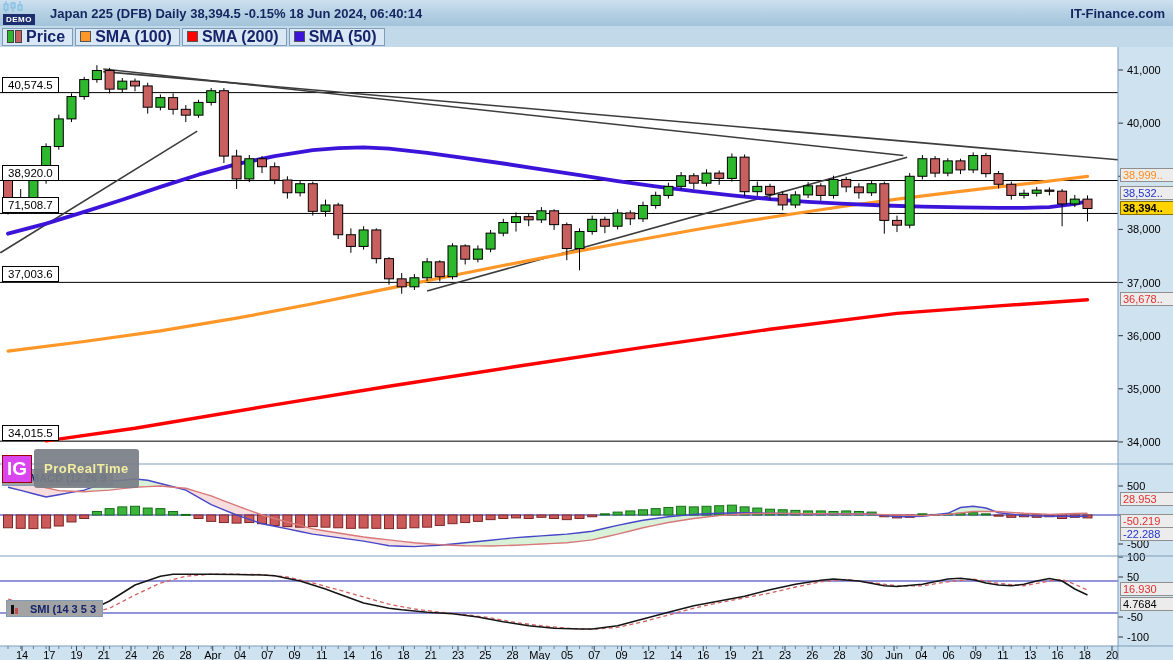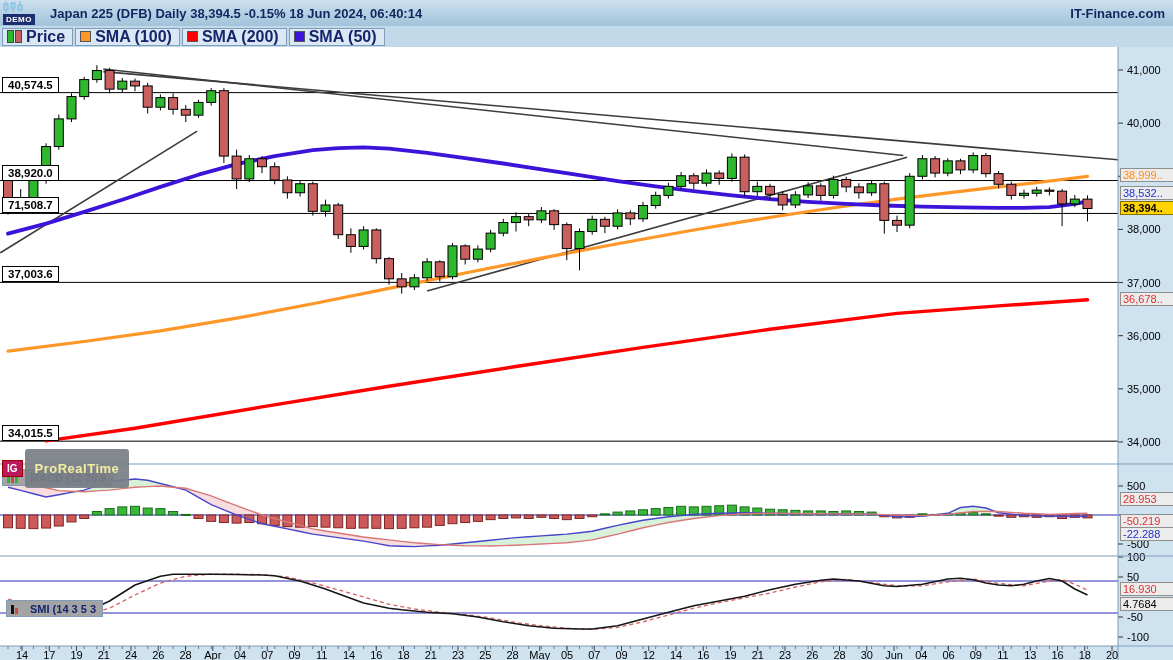--- a/index.html
+++ b/index.html
@@ -17,30 +17,30 @@
   
   .legend{position:absolute;left:0;top:26px;width:1173px;height:21px;background:#c2d9ea;
     display:flex;align-items:center;gap:2px;padding-left:2px;box-sizing:border-box;z-index:30;}
   .ltab{display:flex;align-items:center;gap:4px;background:#d9e8f4;border:1px solid #7f9db9;
     padding:1px 7px 1px 4px;font-size:16px;font-weight:bold;color:#15246b;cursor:pointer;height:14px;}
   .ltab .sw{width:9px;height:9px;display:inline-block;border:1px solid #555;}
   .ltab .candle-ic{display:inline-flex;gap:1px;}
   .ltab .candle-ic i{width:5px;height:11px;display:inline-block;border:1px solid #444;}
   
   .lvl{position:absolute;left:2px;background:#fff;border:1px solid #000;color:#000;
-    font-size:11.5px;padding:1px 5px;z-index:10;white-space:nowrap;font-weight:bold;}
+    font-size:11.5px;padding:1px 5px;z-index:10;white-space:nowrap;}
   .tag{position:absolute;left:1120px;width:48px;background:#ececec;border:1px solid #8f8f8f;
     font-size:11px;padding:0px 2px;z-index:12;white-space:nowrap;overflow:hidden;}
   .itab{position:absolute;display:flex;align-items:center;gap:12px;background:#a3a3a3;
     border:1px solid #7f9db9;padding:1px 6px 1px 4px;font-size:11px;font-weight:bold;
     color:#15246b;z-index:12;cursor:pointer;height:13px;text-align:center;}
   .itab .bars{display:inline-flex;align-items:flex-end;gap:1px;height:10px;}
   .itab .bars i{width:3px;display:inline-block;}
   .logo{position:absolute;left:2px;top:449px;display:flex;align-items:center;z-index:12;}
-  .logo .ig{background:#be185d;color:#fff;font-weight:bold;font-size:10px;padding:2px 4px;
+  .logo .ig{background:#d946ef;color:#fff;font-weight:bold;font-size:19px;padding:2px 4px;
     border:1px solid #900;}
   .logo .prt{background:rgba(120,126,133,.92);color:#f2eda0;font-weight:bold;font-size:13px;
     padding:12px 10px;border-radius:3px;margin-left:2px;letter-spacing:.5px;}
   svg#chart{position:absolute;left:0;top:0;z-index:1;}
 </style>
 </head>
 <body>
 <div id="app">
 
   <svg id="chart" width="1173" height="660">

